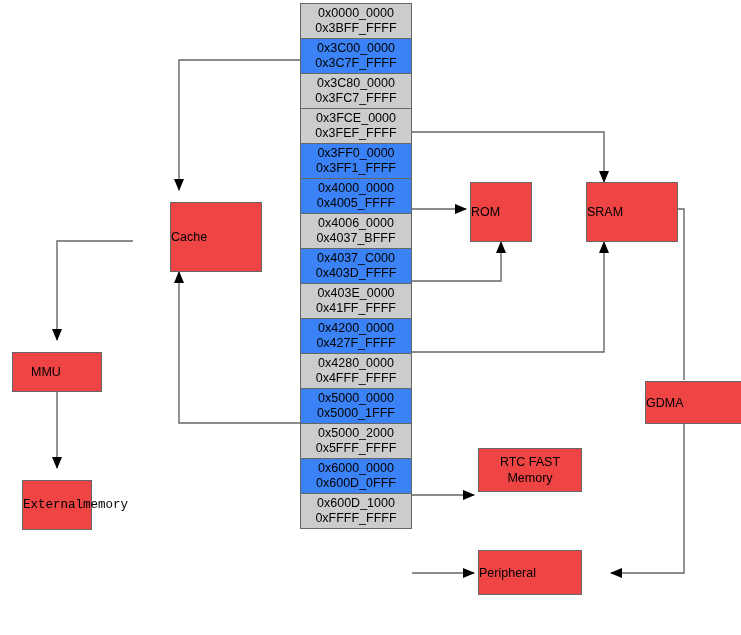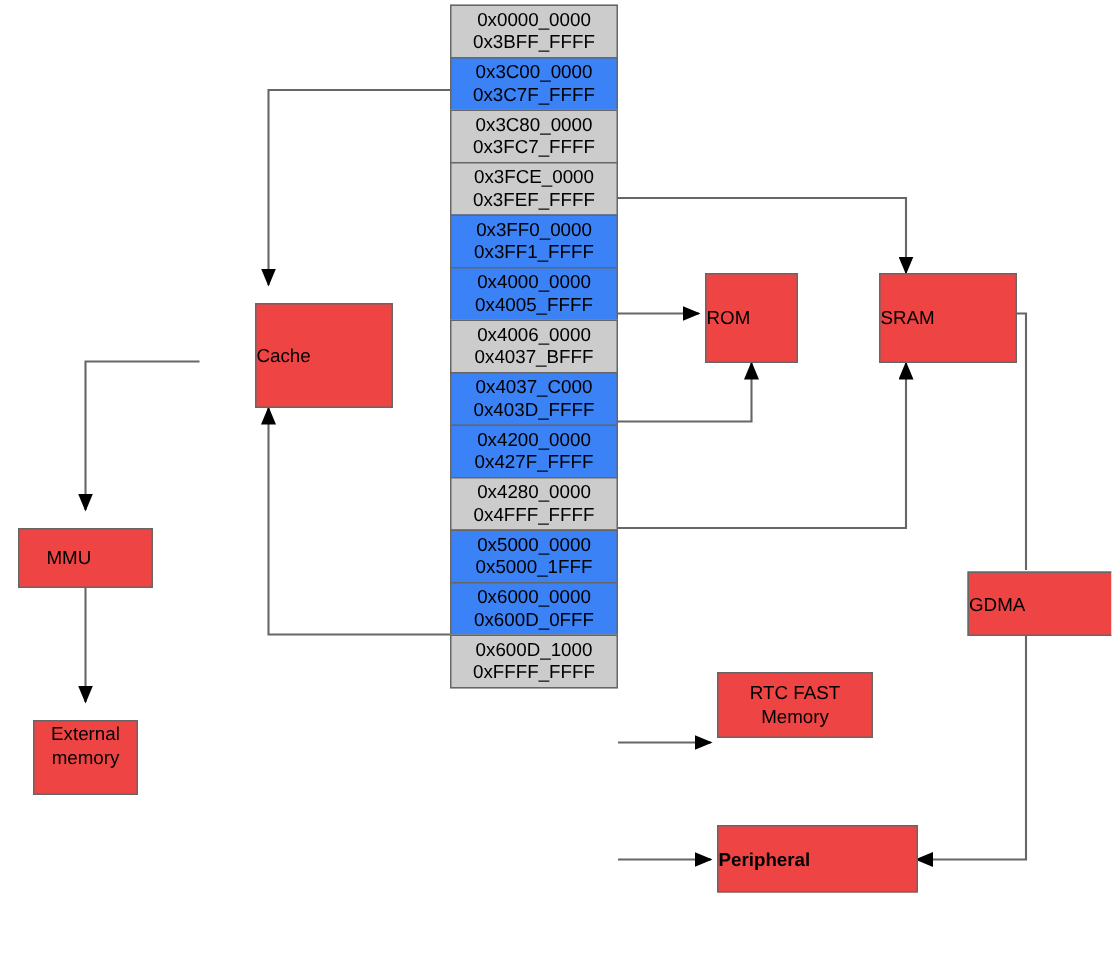--- a/index.html
+++ b/index.html
@@ -127,68 +127,76 @@
         <span>0x4005_FFFF</span>
       </div>
       <div class="mem-block shaded">
         <span>0x4006_0000</span>
         <span>0x4037_BFFF</span>
       </div>
       <div class="mem-block plain">
         <span>0x4037_C000</span>
         <span>0x403D_FFFF</span>
       </div>
+      <div class="mem-block shaded">
+        <span>0x403E_0000</span>
+        <span>0x41FF_FFFF</span>
+      </div>
       <div class="mem-block plain">
         <span>0x4200_0000</span>
         <span>0x427F_FFFF</span>
       </div>
       <div class="mem-block shaded">
         <span>0x4280_0000</span>
         <span>0x4FFF_FFFF</span>
       </div>
       <div class="mem-block plain">
         <span>0x5000_0000</span>
         <span>0x5000_1FFF</span>
       </div>
+      <div class="mem-block shaded">
+        <span>0x5000_2000</span>
+        <span>0x5FFF_FFFF</span>
+      </div>
       <div class="mem-block plain">
         <span>0x6000_0000</span>
         <span>0x600D_0FFF</span>
       </div>
       <div class="mem-block shaded">
         <span>0x600D_1000</span>
         <span>0xFFFF_FFFF</span>
       </div>
     </div>
 
   <div class="node-box" style="left:133px; top:202px; width:92px; height:70px;margin-left:37px;">
     <span>Cache</span>
   </div>
 
   <div class="node-box" style="left:12px; top:352px; width:90px; height:40px;padding-left:18px;">
     <span>MMU</span>
   </div>
 
-  <div class="node-box" style="left:22px; top:480px; width:70px; height:50px; flex-direction:column;">
+  <div class="node-box" style="left:22px; top:480px; width:70px; height:50px; flex-direction:row;font-family:Liberation Mono, monospace;">
     <span>External</span>
     <span>memory</span>
   </div>
 
   <div class="node-box" style="left:470px; top:182px; width:62px; height:60px;">
     <span>ROM</span>
   </div>
 
   <div class="node-box" style="left:586px; top:182px; width:92px; height:60px;">
     <span>SRAM</span>
   </div>
 
   <div class="node-box" style="left:645px; top:381px; width:98px; height:43px;">
     <span>GDMA</span>
   </div>
 
   <div class="node-box" style="left:478px; top:448px; width:104px; height:44px;">
     <span>RTC FAST Memory</span>
   </div>
 
-  <div class="node-box" style="left:478px; top:550px; width:134px; height:45px;font-weight:bold;">
+  <div class="node-box" style="left:478px; top:550px; width:104px; height:45px;">
     <span>Peripheral</span>
   </div>
 
 </div>
 
 </body></html>

